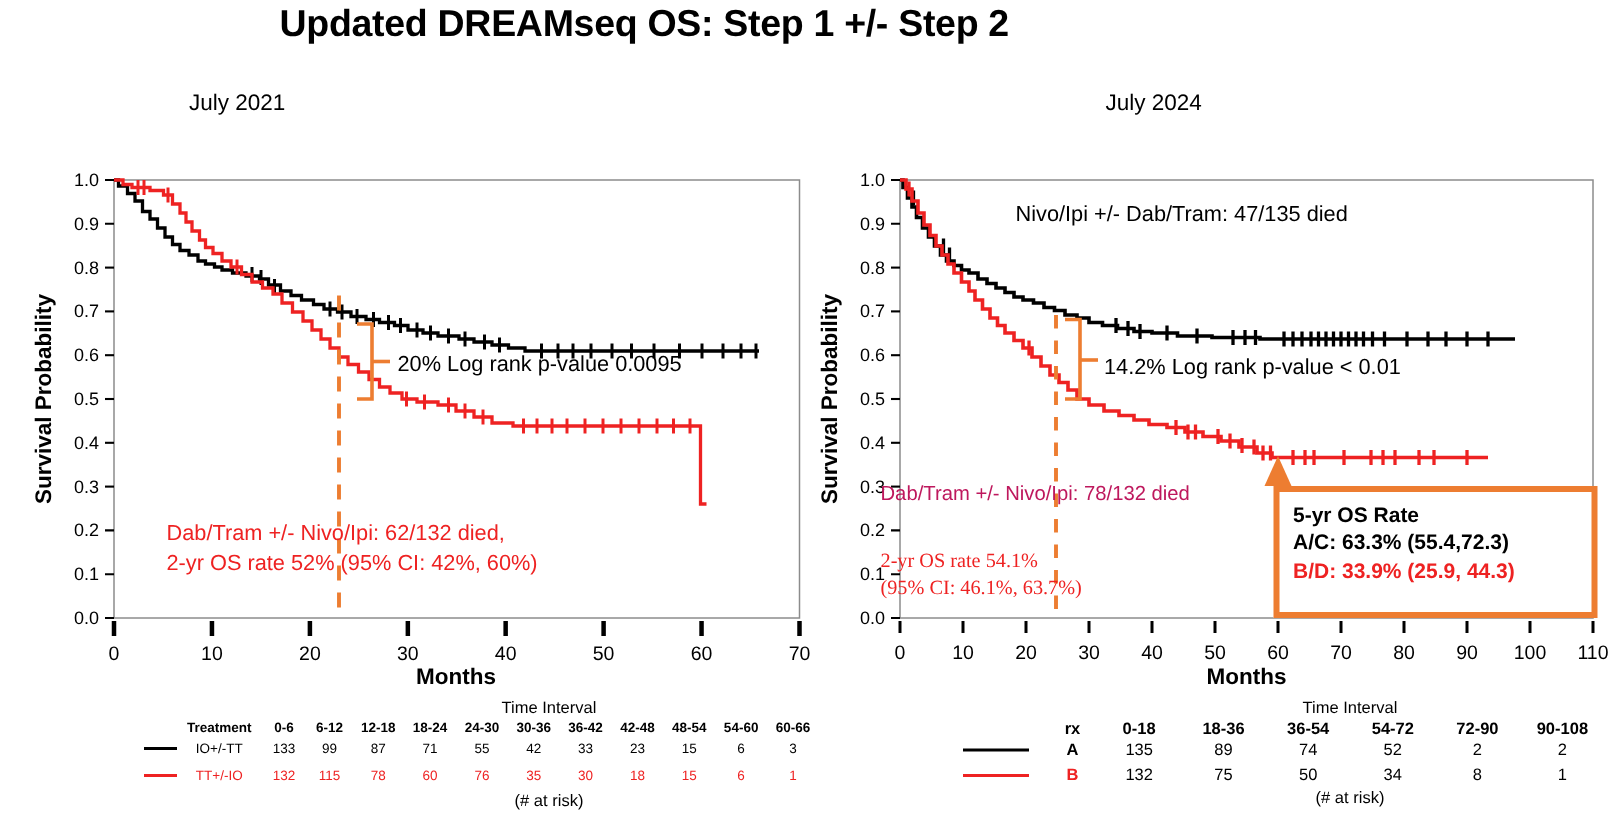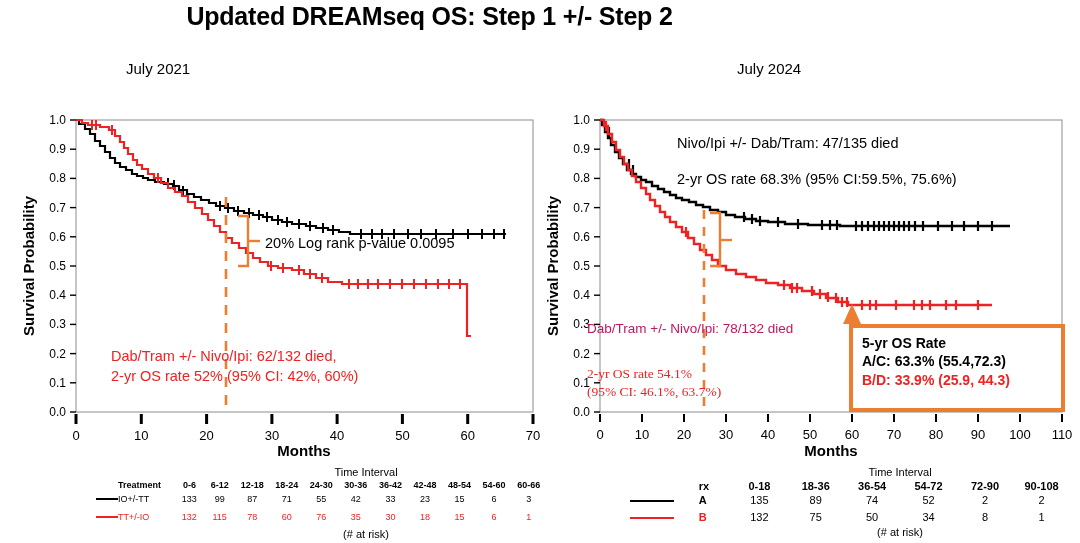--- a/index.html
+++ b/index.html
@@ -69,21 +69,21 @@
     border-collapse: collapse;
     font-size: 9px;
   }
   table.rt td, table.rt th {
     padding: 0 0;
     text-align: center;
     font-weight: normal;
     white-space: nowrap;
   }
   table.rt th { font-weight: bold; font-size: 9px; }
-  table.rt td.lbl, table.rt th.lbl { text-align: left; }
+  table.rt td.lbl, table.rt th.lbl { text-align: center; }
   .row-black { color: #000; }
   .row-red   { color: #ee2222; }
   .legend-line {
     display: inline-block;
     width: 22px;
     height: 0;
     border-top: 2px solid currentColor;
     vertical-align: middle;
   }
   
@@ -442,22 +442,22 @@
 
       <g>
         <line x1="312" y1="262" x2="312" y2="204" stroke="#ED7D31" stroke-width="5"></line>
         <polygon points="312,192 303,212 321,212" fill="#ED7D31"></polygon>
       </g>
 
       <line x1="312" y1="260" x2="312" y2="288" stroke="#ED7D31" stroke-width="5"></line>
     </svg>
 
     <div style="position:absolute; left:137px; top:23px; font-size:14.5px; color:#000;">Nivo/Ipi +/- Dab/Tram: 47/135 died</div>
-    <div style="position:absolute; left:137px; top:59px; font-size:14.5px; color:#000;">2-yr OS rate 68.3% (95% CI:59.5%, 75.6%)</div>
-
+
+    <div style="position:absolute; left:196px; top:125px; font-size:14.5px; color:#000;">14.2%   Log rank p-value &lt; 0.01</div>
 
     <div style="position:absolute; left:47px; top:209px; font-size:13.5px; color:#be185d;">Dab/Tram +/- Nivo/Ipi: 78/132 died</div>
     <div style="position:absolute; left:47px; top:253px; font-size:13.5px; color:#ee2222; line-height:1.3;font-family:Liberation Serif, serif;">
       <div>2-yr OS rate 54.1%</div>
       <div>(95% CI: 46.1%, 63.7%)</div>
     </div>
 
     <div style="position:absolute; left:309px; top:212px; width:216px; height:88px;
                 border:4px solid #ED7D31; background:#ffffff; box-sizing:border-box;
                 padding:6px 9px; line-height:1.32;">

